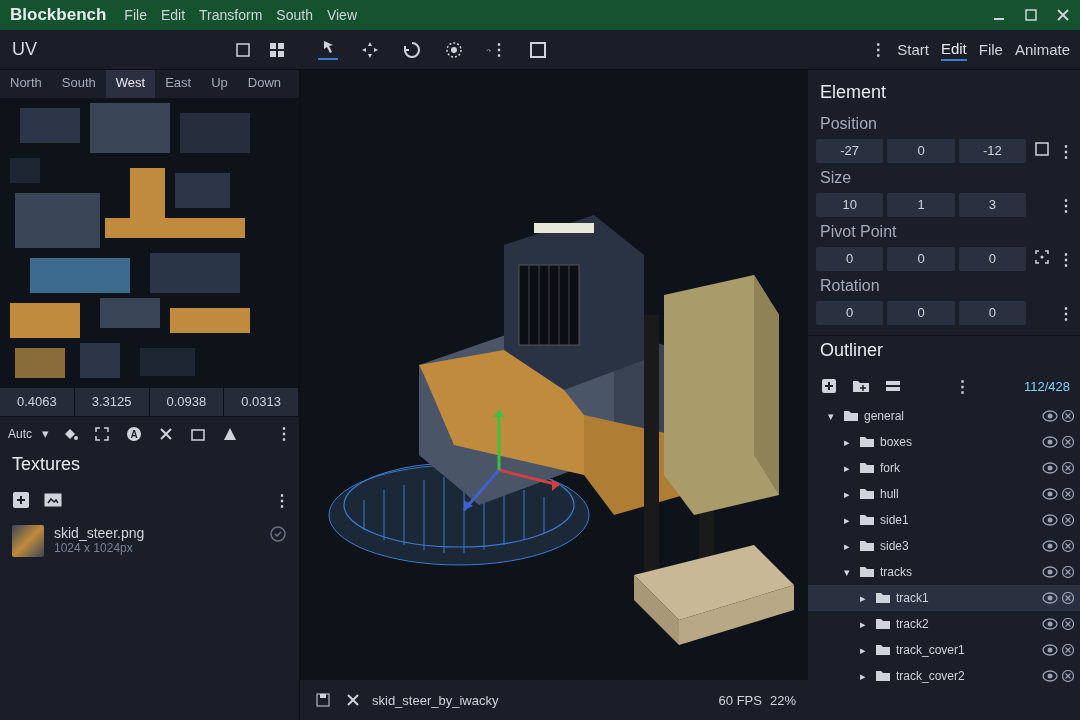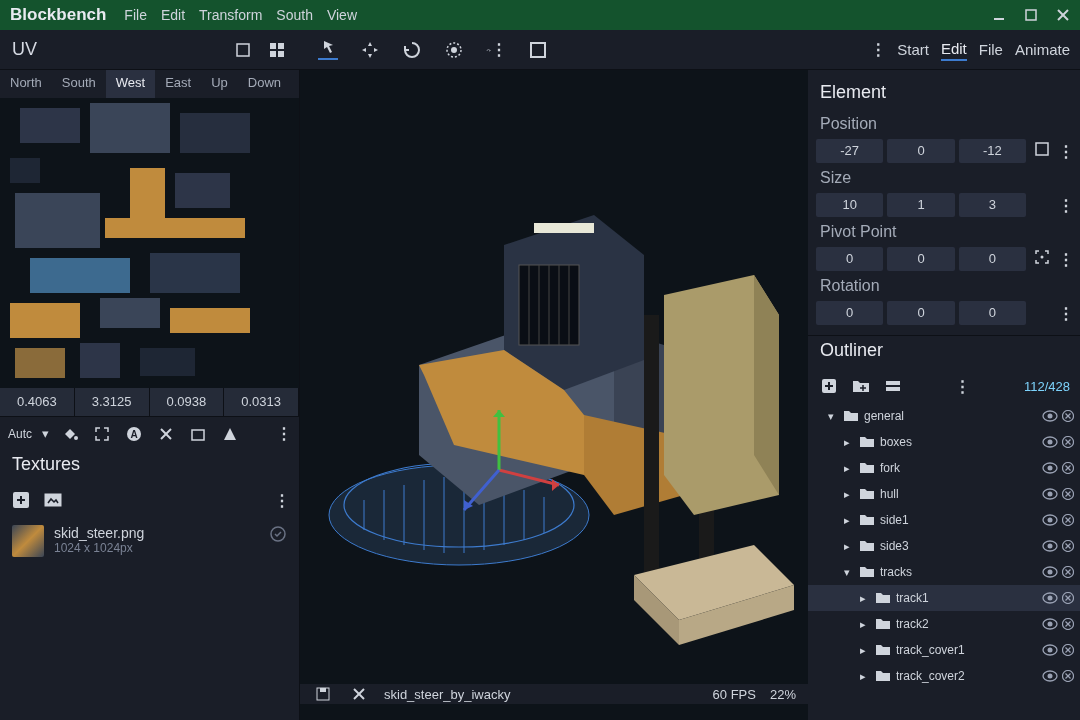--- a/index.html
+++ b/index.html
@@ -28,21 +28,21 @@
 .uv-block{position:absolute}
 .uv-coords{display:flex;height:28px;background:#1a1e28}
 .uv-coord{flex:1;text-align:center;line-height:28px;font-size:13px;border-right:1px solid #0d1016;background:#252b38}
 .uv-toolbar{height:34px;display:flex;align-items:center;gap:10px;padding:0 8px;border-top:1px solid #0d1016}
 .mini-btn{width:22px;height:22px;cursor:pointer;display:flex;align-items:center;justify-content:center}
 .tex-header{display:flex;align-items:center;padding:6px 10px;gap:10px}
 .tex-item{display:flex;align-items:flex-start;padding:8px 12px;gap:10px}
 .tex-thumb{width:32px;height:32px;background:linear-gradient(135deg,#3a4556 0%,#c08b3d 50%,#3a4556 100%);border-radius:2px}
 .viewport{flex:1;background:#0d1319;position:relative}
 .model{position:absolute;inset:0;display:flex;align-items:center;justify-content:center}
-.vp-status{position:absolute;bottom:16px;left:0;right:0;height:20px;background:#1a1e28;display:flex;align-items:center;padding:0 12px;gap:14px;font-size:13px}
+.vp-status{position:absolute;bottom:0;left:0;right:0;height:40px;background:#1a1e28;display:flex;align-items:center;padding:0 12px;gap:8px;font-size:13px}
 .right-panel{width:272px;background:#1a1e28;display:flex;flex-direction:column;overflow:hidden}
 .section{padding:8px 0;border-bottom:1px solid #0d1016}
 .section-title{font-size:18px;padding:4px 12px 8px;color:#e8eaf0}
 .field-label{font-size:16px;padding:4px 12px;color:#a4abb8}
 .field-row{display:flex;align-items:center;padding:2px 8px;gap:4px}
 .num-input{flex:1;height:24px;background:#2a3040;text-align:center;line-height:24px;font-size:13px;border-radius:2px}
 .field-icon{width:20px;height:20px;cursor:pointer;margin-left:4px}
 .more-dots{width:14px;cursor:pointer;text-align:center}
 .outliner-toolbar{display:flex;align-items:center;padding:6px 10px;gap:10px}
 .count{margin-left:auto;font-size:13px;color:#7dd3fc}

